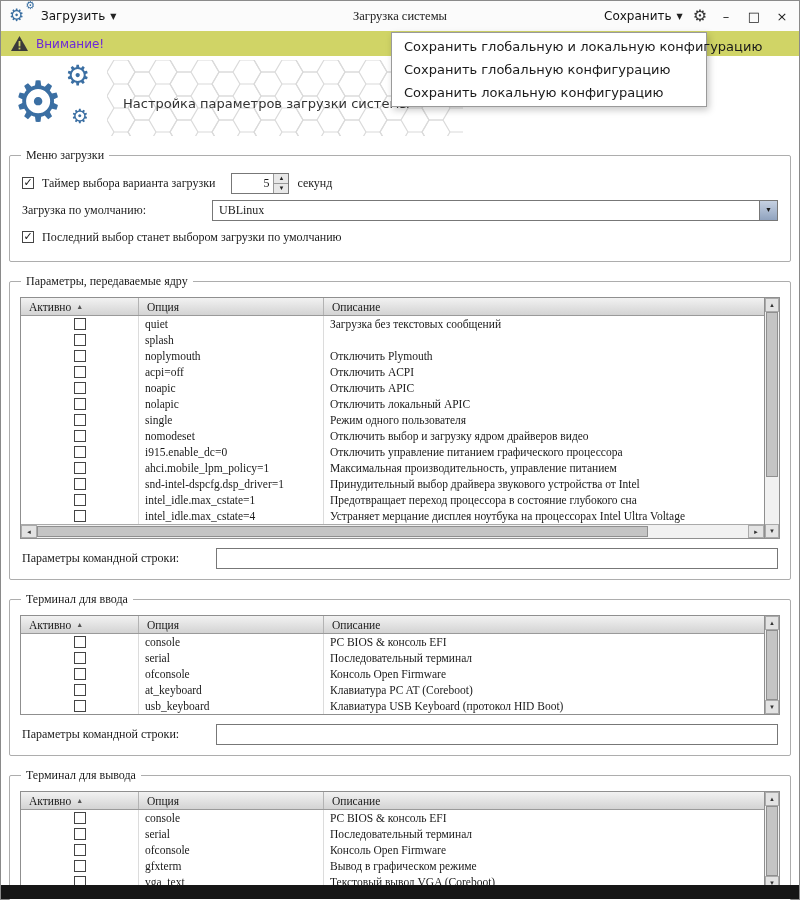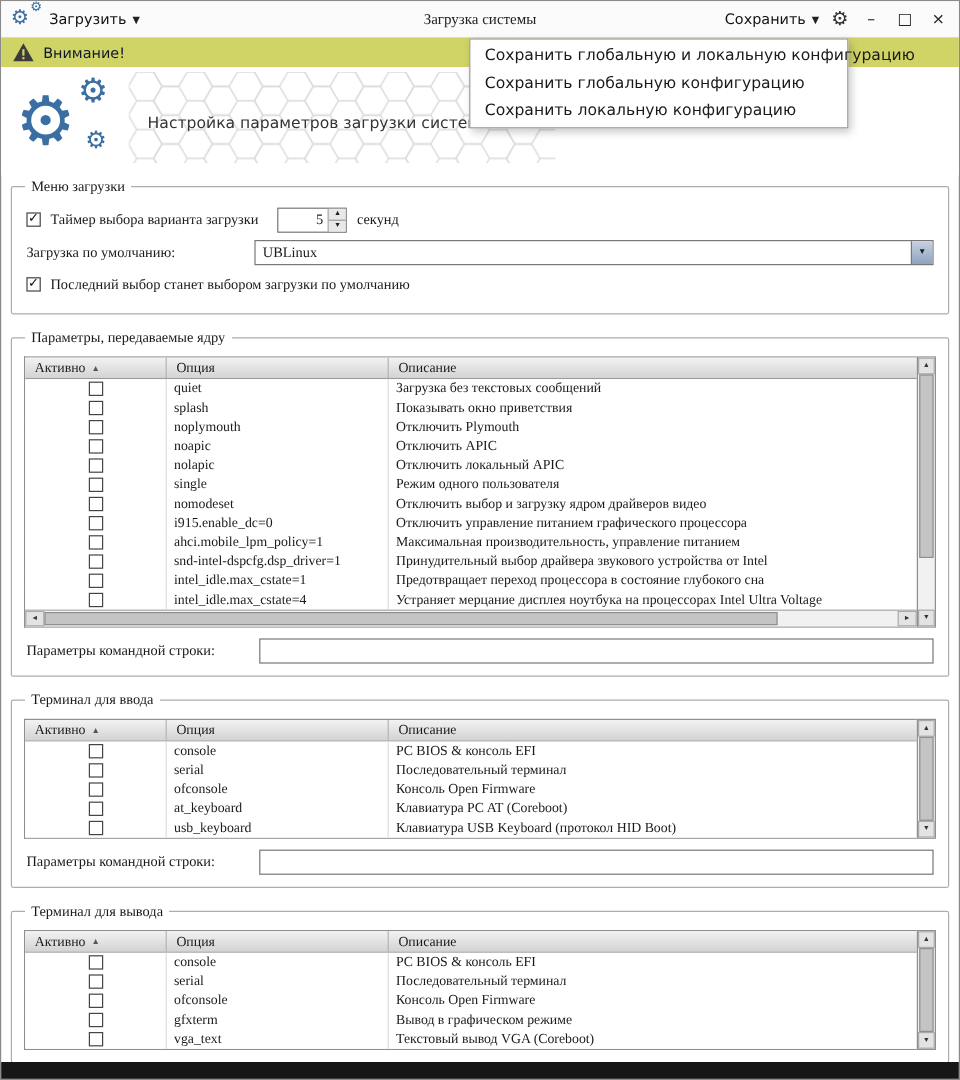--- a/index.html
+++ b/index.html
@@ -15,21 +15,21 @@
   .tb-gears .g2 { position:absolute; right:0; top:-4px; font-size:11px; color:#3a6fa2; }
   .tb-menu { background:none; border:none; font:inherit; display:flex; align-items:center; gap:5px; cursor:default; color:#111; }
   .caret { font-size:8px; color:#222; }
   .tb-title { position:absolute; left:50%; transform:translateX(-50%); color:#222; font-size:12.5px;font-family:Liberation Serif, serif; }
   .tb-right { margin-left:auto; display:flex; align-items:center; gap:10px; }
   .gear-small { font-size:16px; color:#333; line-height:1; }
   .wc { background:none; border:none; font:inherit; font-size:13px; width:18px; text-align:center; color:#222; cursor:default; }
 
   
   .warnbar { height:25px; background:#d0d466; display:flex; align-items:center; gap:7px; padding:0 9px; }
-  .warnbar span { color:#0f172a; }
+  .warnbar span { color:#6d28d9; }
 
   
   .header { position:relative; height:90px; background:#fff; }
   .hexes { position:absolute; left:106px; top:4px; }
   .hdr-gears { position:absolute; left:12px; top:4px; width:100px; height:82px; }
   .hdr-gears span { position:absolute; color:#3b6fa3; line-height:1; }
   .hdr-gears .hg1 { font-size:56px; left:0; top:14px; }
   .hdr-gears .hg2 { font-size:28px; left:52px; top:2px; }
   .hdr-gears .hg3 { font-size:20px; left:58px; top:46px; }
   .header-title { position:absolute; left:122px; top:40px; font-size:13px; color:#333; }
@@ -211,31 +211,37 @@
               </div>
               <div class="td c2">quiet</div>
               <div class="td c3">Загрузка без текстовых сообщений</div>
             </div>
 
             <div class="trow">
               <div class="td c1">
                 <span class="cb"></span>
               </div>
               <div class="td c2">splash</div>
-              <div class="td c3">Показывать окно приветствия</div>
             </div>
 
             <div class="trow">
               <div class="td c1">
                 <span class="cb"></span>
               </div>
               <div class="td c2">noplymouth</div>
               <div class="td c3">Отключить Plymouth</div>
             </div>
 
+            <div class="trow">
+              <div class="td c1">
+                <span class="cb"></span>
+              </div>
+              <div class="td c2">acpi=off</div>
+              <div class="td c3">Отключить ACPI</div>
+            </div>
 
             <div class="trow">
               <div class="td c1">
                 <span class="cb"></span>
               </div>
               <div class="td c2">noapic</div>
               <div class="td c3">Отключить APIC</div>
             </div>
 
             <div class="trow">

